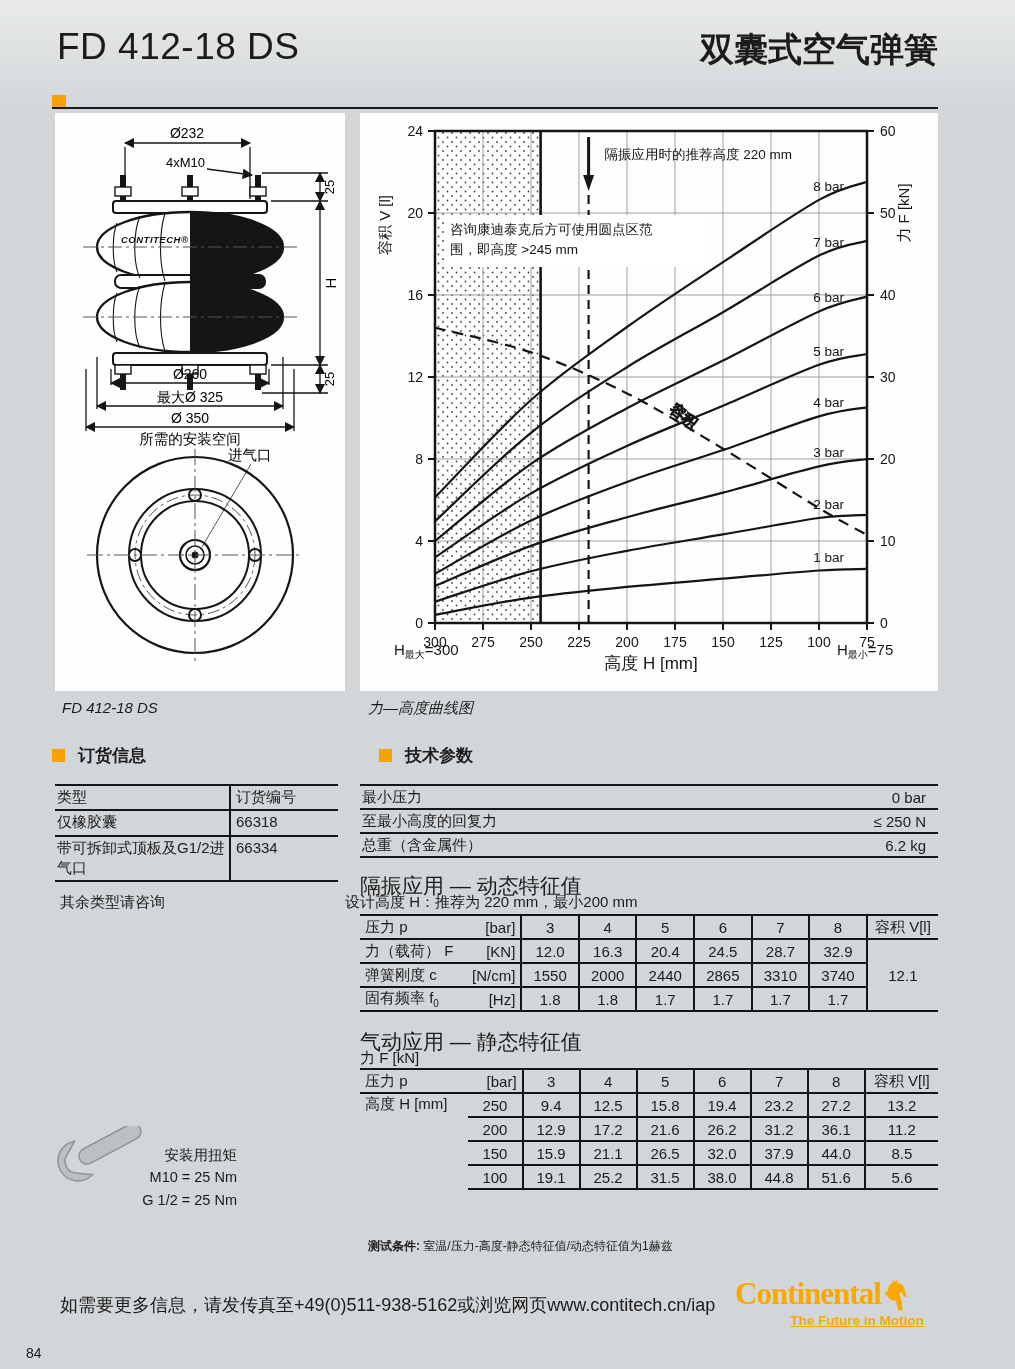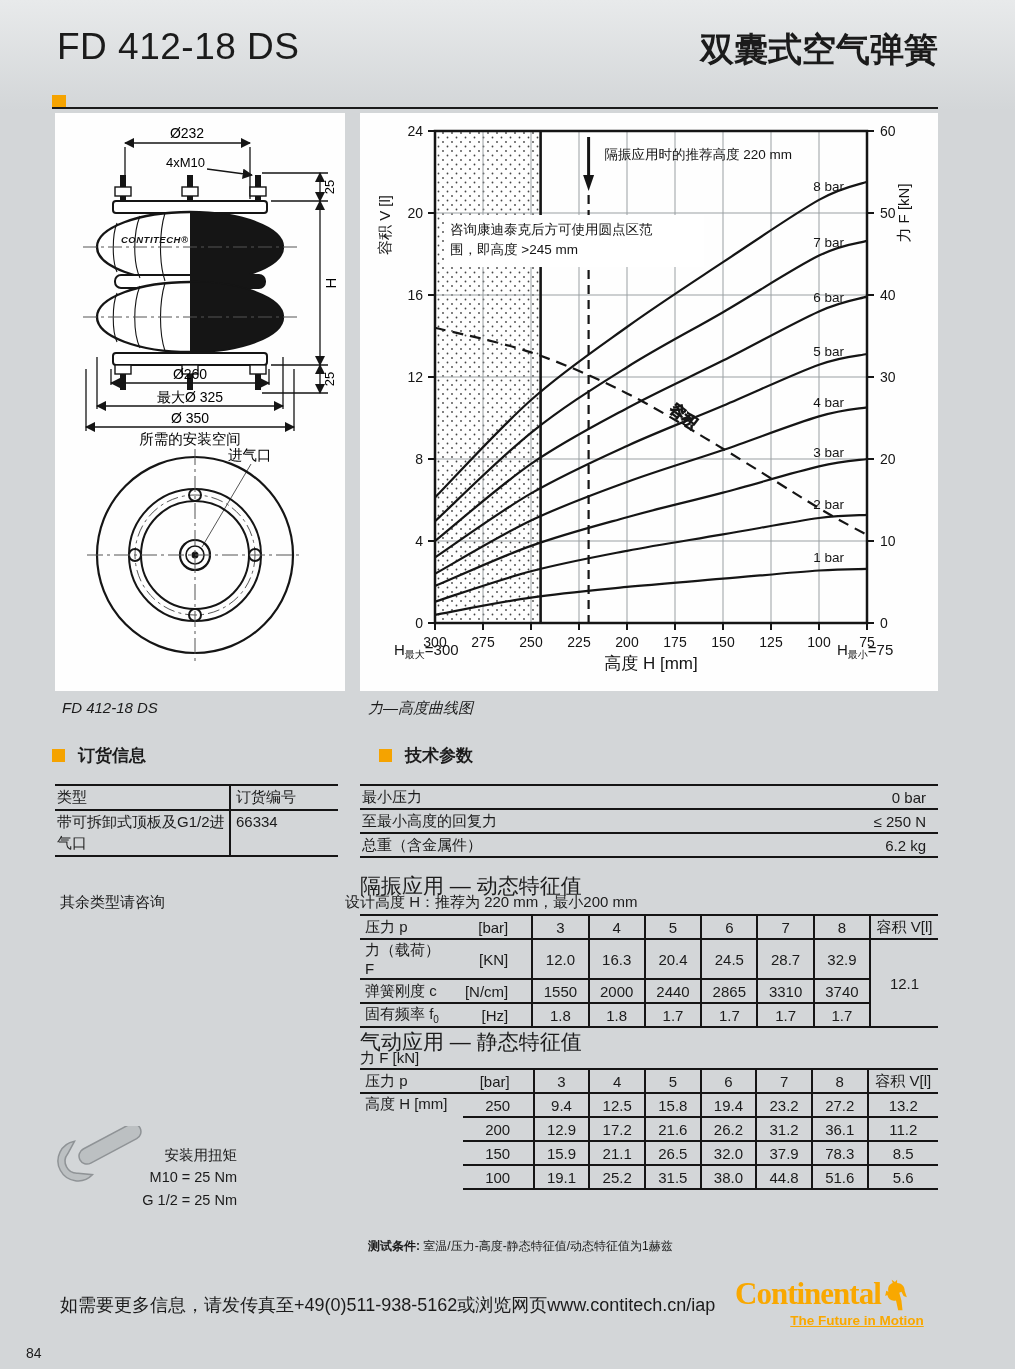--- a/index.html
+++ b/index.html
@@ -24,21 +24,21 @@
   .pt{border-collapse:collapse;width:578px;font-size:15px;}
   .pt td{border-bottom:2px solid #151515;padding:1px 2px;height:20px;}
   .pt tr:first-child td{border-top:2px solid #151515;}
   .pt td.val{text-align:right;padding-right:12px;}
   
   .vt{border-collapse:collapse;width:578px;font-size:15px;}
   .vt td{padding:1px 5px;height:20px;border-bottom:2px solid #151515;}
   .vt tr.hd td{border-top:2px solid #151515;}
   .vt td.vl{border-left:2px solid #151515;}
   .vt td.v{text-align:center;width:53px;}
-  .vt td.unit{text-align:right;width:50px;padding-right:23px;}
+  .vt td.unit{text-align:right;width:50px;padding-right:5px;}
   .vt td.hv{text-align:center;width:50px;}
   .vt td.lab{width:131px;}
   .vt td.vol{text-align:center;width:79px;}
   .vt td.nob{border:none;vertical-align:top;}
   .subhead{font-weight:normal;font-size:21px;}
   .plain15{font-size:15px;}
   .torque{font-size:14.5px;text-align:right;line-height:1.55;}
   .testline{font-size:12px;}
   .testline b{font-size:12px;}
   .footer-contact{font-size:18px;}
@@ -283,20 +283,24 @@
     <span class="sq" style="background:#f5a300;"></span>
     <span>订货信息</span>
   </div>
   <table class="ot abs" style="left:55px;top:784px;">
     <tbody>
         <tr>
       <td>类型</td>
       <td class="c2">订货编号</td>
     </tr>
     <tr>
+      <td>仅橡胶囊</td>
+      <td class="c2">66318</td>
+    </tr>
+    <tr>
       <td>带可拆卸式顶板及G1/2进气口</td>
       <td class="c2">66334</td>
     </tr>
   </tbody>
     </table>
   <div class="abs plain15" style="left:60px;top:893px;">其余类型请咨询</div>
 
   <div class="abs sec" style="left:360px;top:744px;margin-left:19px;">
     <span class="sq" style="background:#f5a300;"></span>
     <span>技术参数</span>
@@ -403,21 +407,21 @@
       <td class="v vl">36.1</td>
       <td class="vol vl">11.2</td>
     </tr>
     <tr>
       <td class="hv">150</td>
       <td class="v vl">15.9</td>
       <td class="v vl">21.1</td>
       <td class="v vl">26.5</td>
       <td class="v vl">32.0</td>
       <td class="v vl">37.9</td>
-      <td class="v vl">78.3</td>
+      <td class="v vl">44.0</td>
       <td class="vol vl">8.5</td>
     </tr>
     <tr>
       <td class="hv">100</td>
       <td class="v vl">19.1</td>
       <td class="v vl">25.2</td>
       <td class="v vl">31.5</td>
       <td class="v vl">38.0</td>
       <td class="v vl">44.8</td>
       <td class="v vl">51.6</td>

